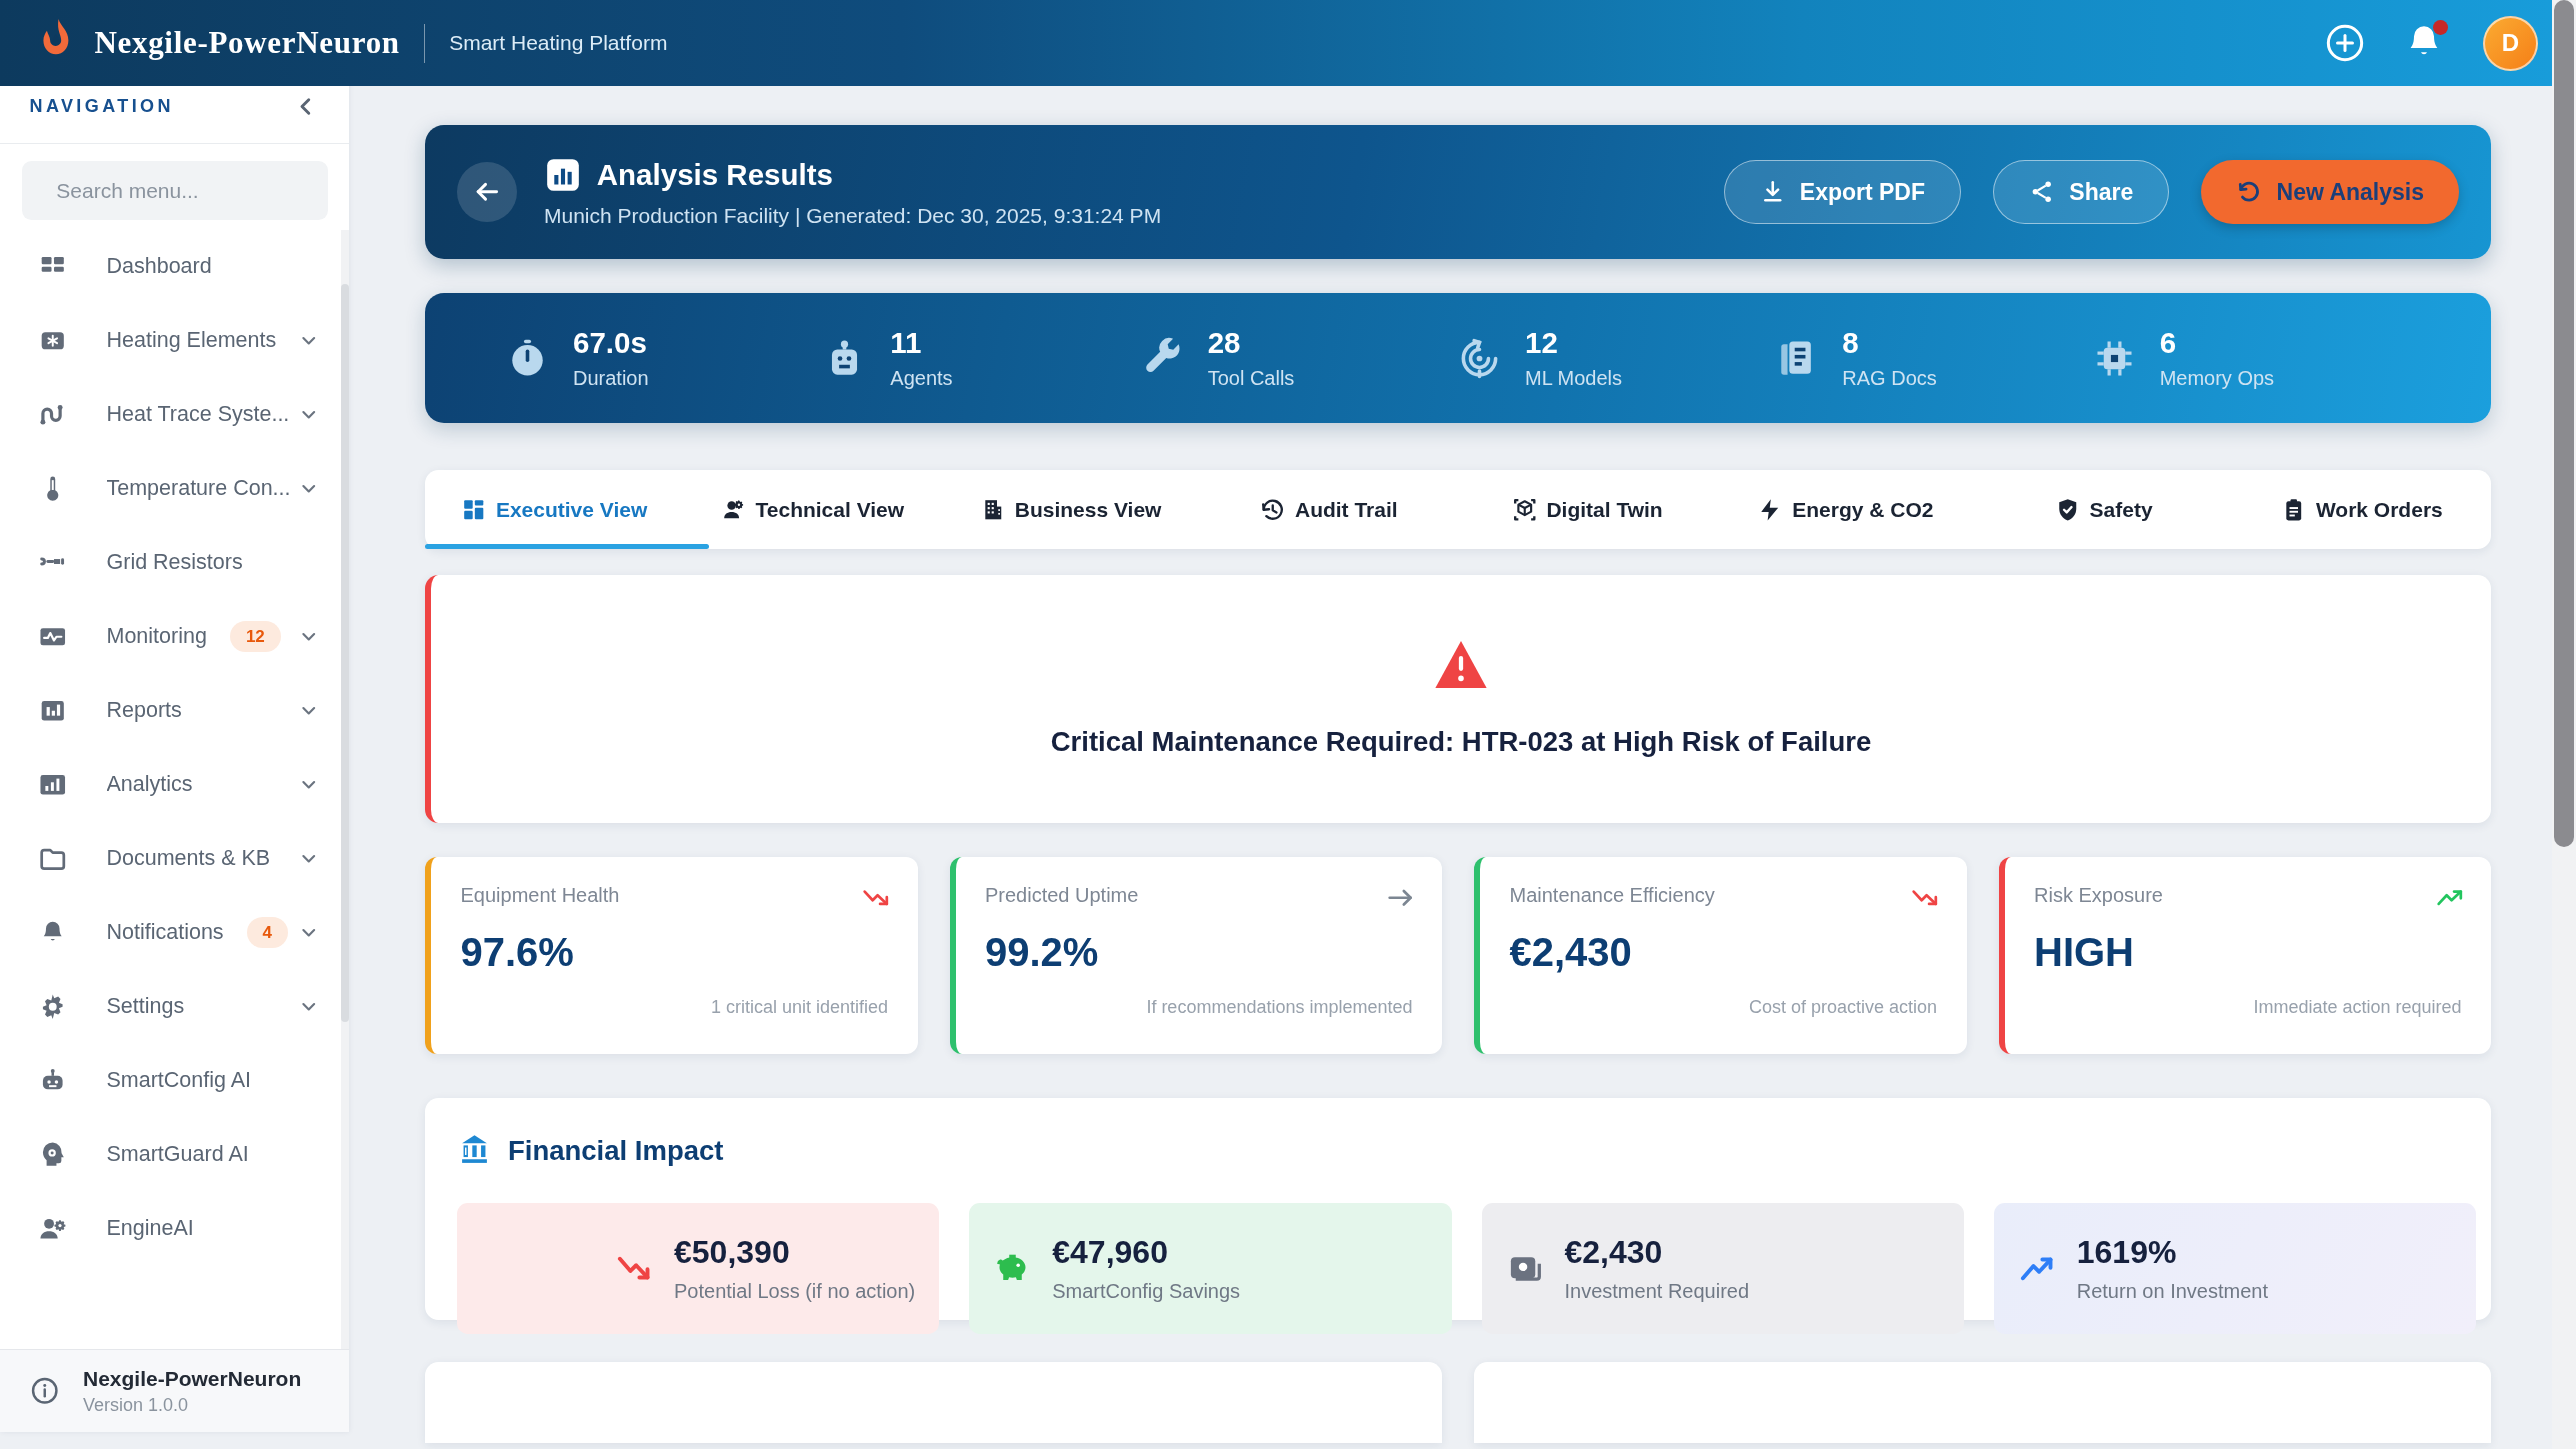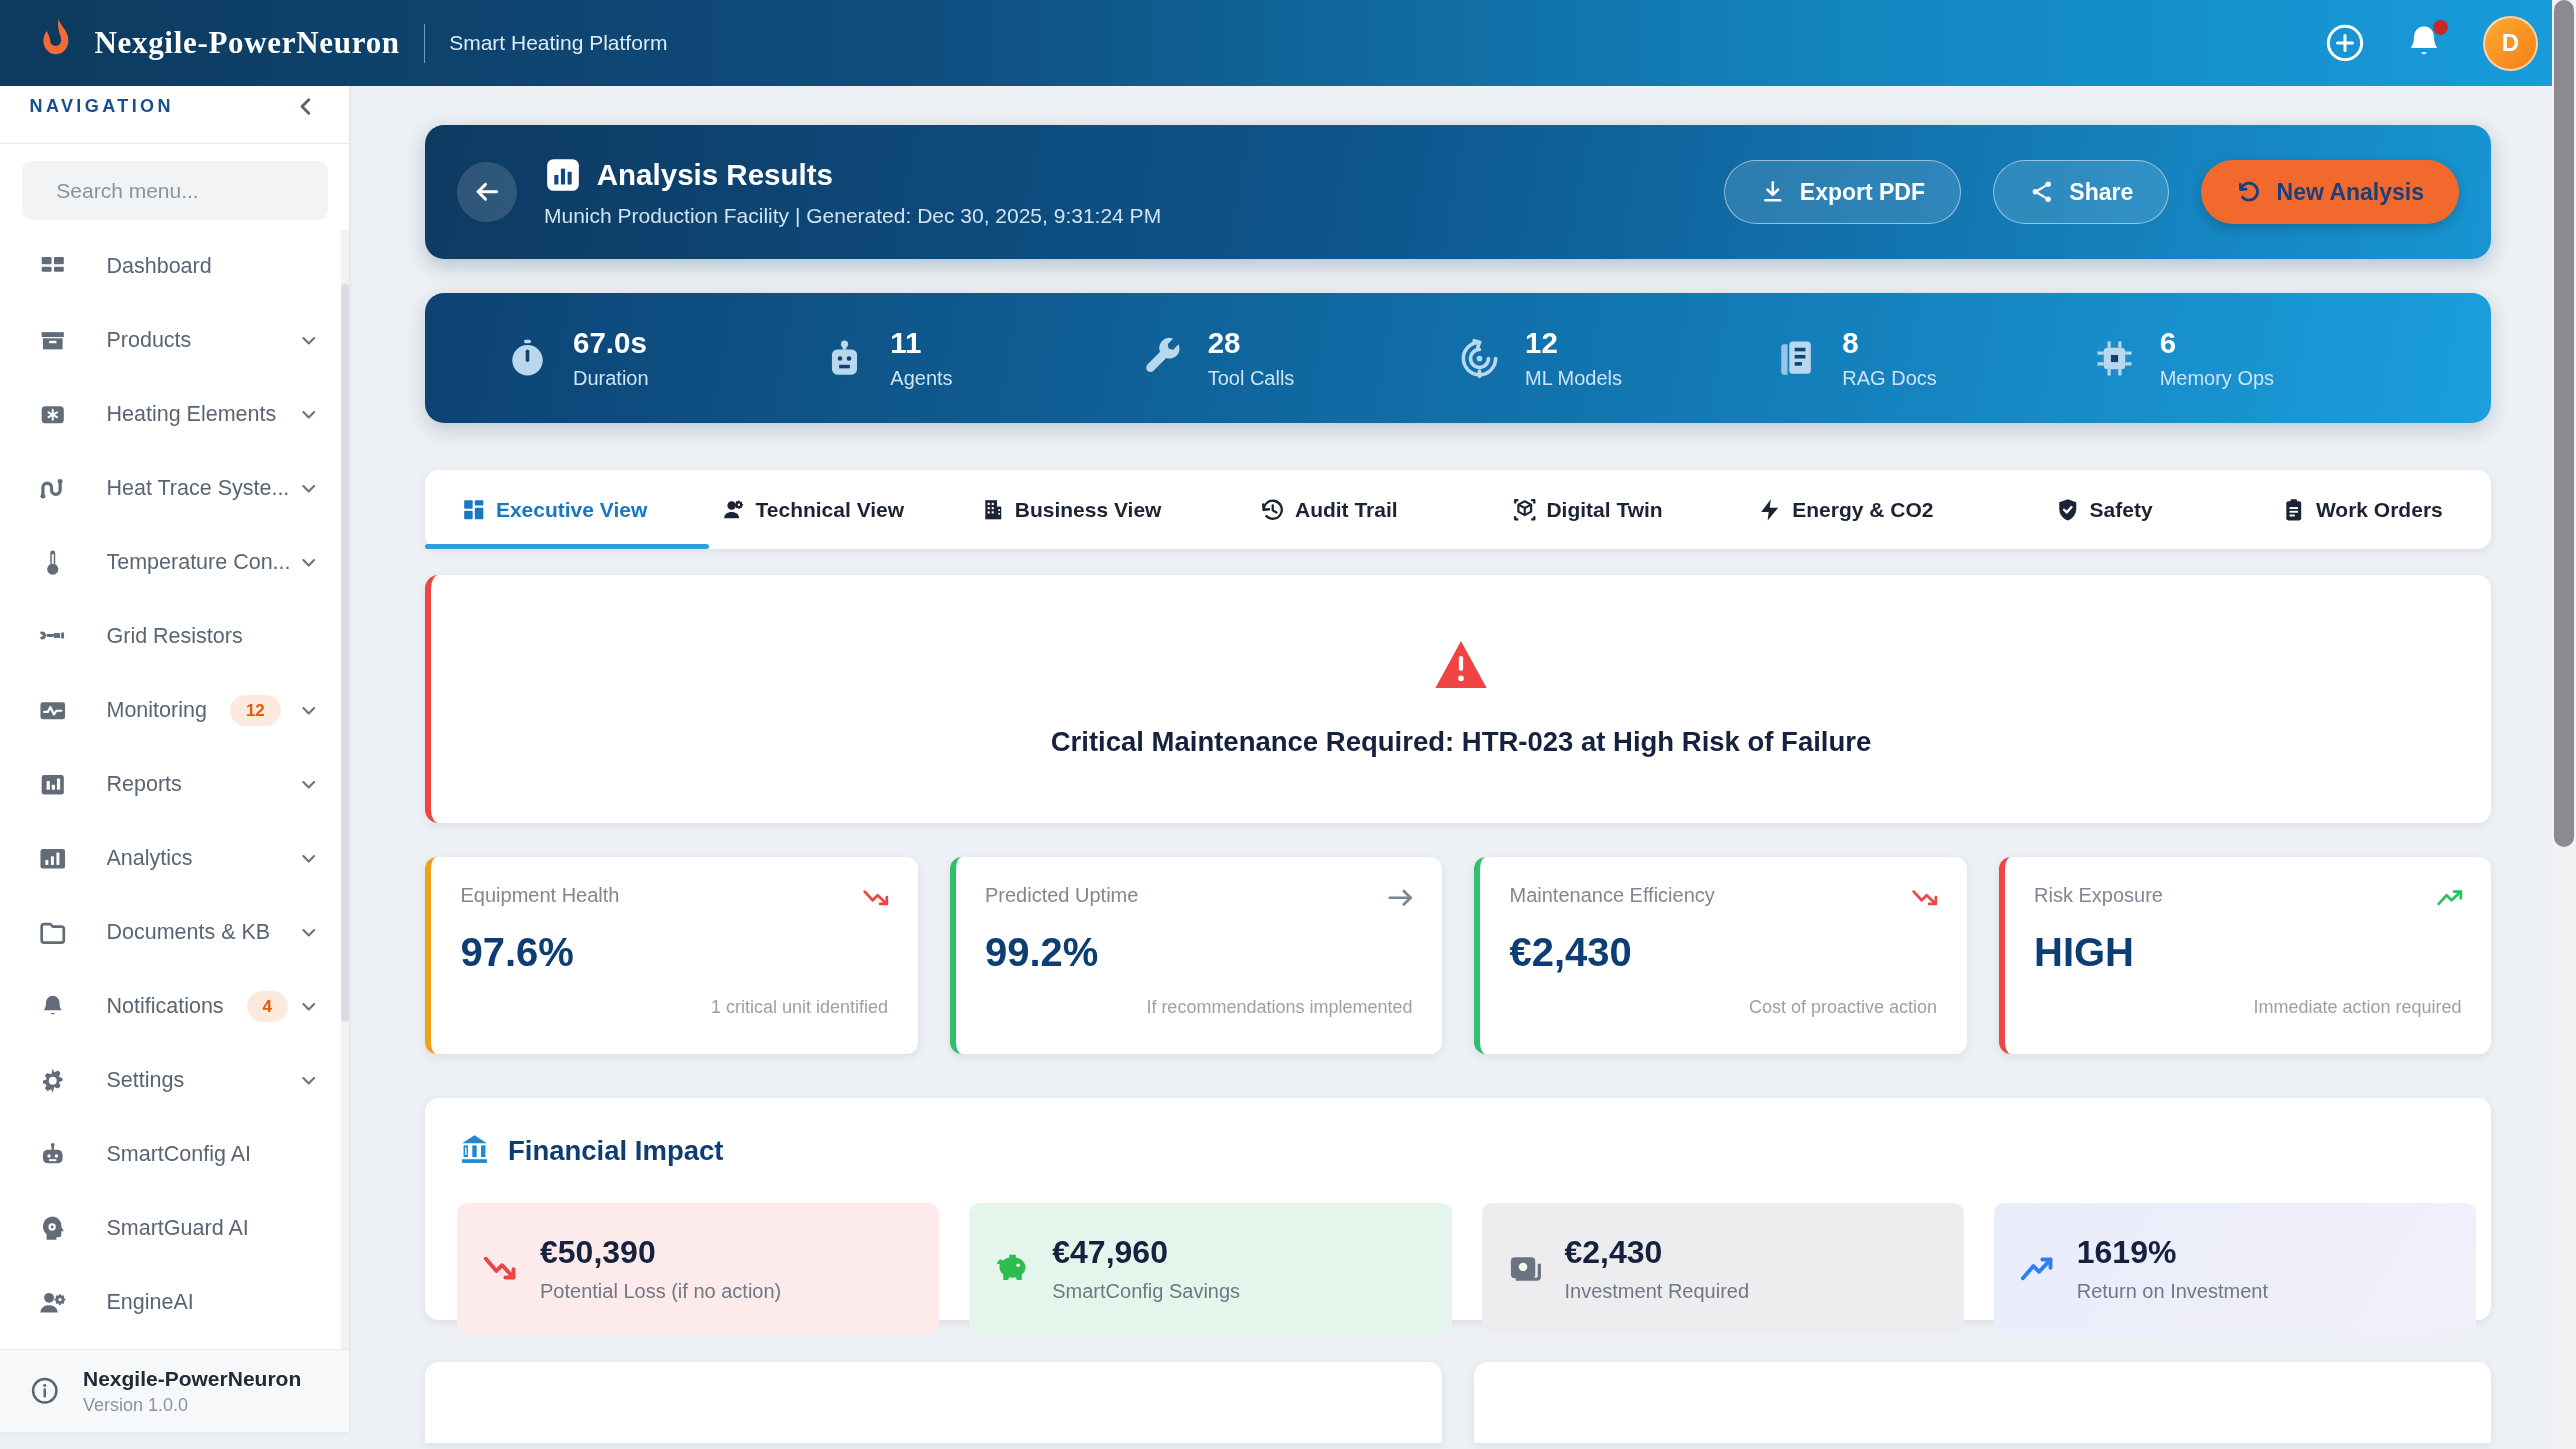--- a/index.html
+++ b/index.html
@@ -138,21 +138,21 @@
 
   
   .fin-card { margin-top:44px; height:222px; background:#ffffff; border-radius:13.4px;
     box-shadow:0 2.7px 9.4px rgba(30,50,90,.08); padding:35px 15px 0 32px; }
   .fin-head { display:flex; align-items:center; gap:16px; }
   .bank-icon { width:35px; height:35px; color:#1e88d2; }
   .fin-title { font-size:27.5px; font-weight:bold; color:#0d3e73; }
   .fin-row { margin-top:35px; display:flex; gap:30px; }
   .fin-item { flex:1; height:131px; border-radius:10.7px; display:flex; align-items:center;
     padding:0 24px; gap:20px; }
-  .fin-pink { background:#fdeaea; }
+  .fin-pink { background:#fdeaea;justify-content:flex-end; }
   .fin-mint { background:#e4f6eb; }
   .fin-gray { background:#ededf0; }
   .fin-lav  { background:linear-gradient(120deg,#e9edfa,#f1effa); }
   .fin-icon { width:39px; height:39px; flex:none; }
   .fin-value { font-size:32px; font-weight:bold; color:#16213e; }
   .fin-label { font-size:20px; color:#6f7885; margin-top:9.4px; }
 
   
   .bottom-row { margin-top:42px; display:flex; gap:32px; }
   .bottom-card { flex:1; height:81px; background:#ffffff; border-radius:13.4px 13.4px 0 0;
@@ -214,31 +214,20 @@
     <div class="menu-item">
       <svg class="mi-icon" viewBox="0 0 24 24" fill="currentColor">
           <rect x="3" y="4" width="8" height="6" rx="1"></rect>
           <rect x="13" y="4" width="8" height="6" rx="1"></rect>
           <rect x="3" y="12" width="8" height="4" rx="1"></rect>
           <rect x="13" y="12" width="8" height="4" rx="1"></rect>
         </svg>
       <span class="mi-label">Dashboard</span>
     </div>
 
-    <div class="menu-item">
-      <svg class="mi-icon" viewBox="0 0 24 24" fill="currentColor">
-          <path d="M3 5h18v4H3z"></path>
-          <path d="M4 10h16v9H4z"></path>
-          <rect x="9" y="12" width="6" height="2" fill="#fff"></rect>
-        </svg>
-      <span class="mi-label">Products</span>
-      <svg class="mi-chevron" viewBox="0 0 24 24" fill="none" stroke="currentColor" stroke-width="2.4" stroke-linecap="round" stroke-linejoin="round">
-          <polyline points="6 9 12 15 18 9"></polyline>
-        </svg>
-    </div>
 
     <div class="menu-item">
       <svg class="mi-icon" viewBox="0 0 24 24" fill="currentColor">
           <rect x="3" y="5" width="18" height="14" rx="3"></rect>
           <g stroke="#fff" stroke-width="1.6" stroke-linecap="round">
             <line x1="12" y1="8" x2="12" y2="16"></line>
             <line x1="8.5" y1="10" x2="15.5" y2="14"></line>
             <line x1="15.5" y1="10" x2="8.5" y2="14"></line>
           </g>
         </svg>

